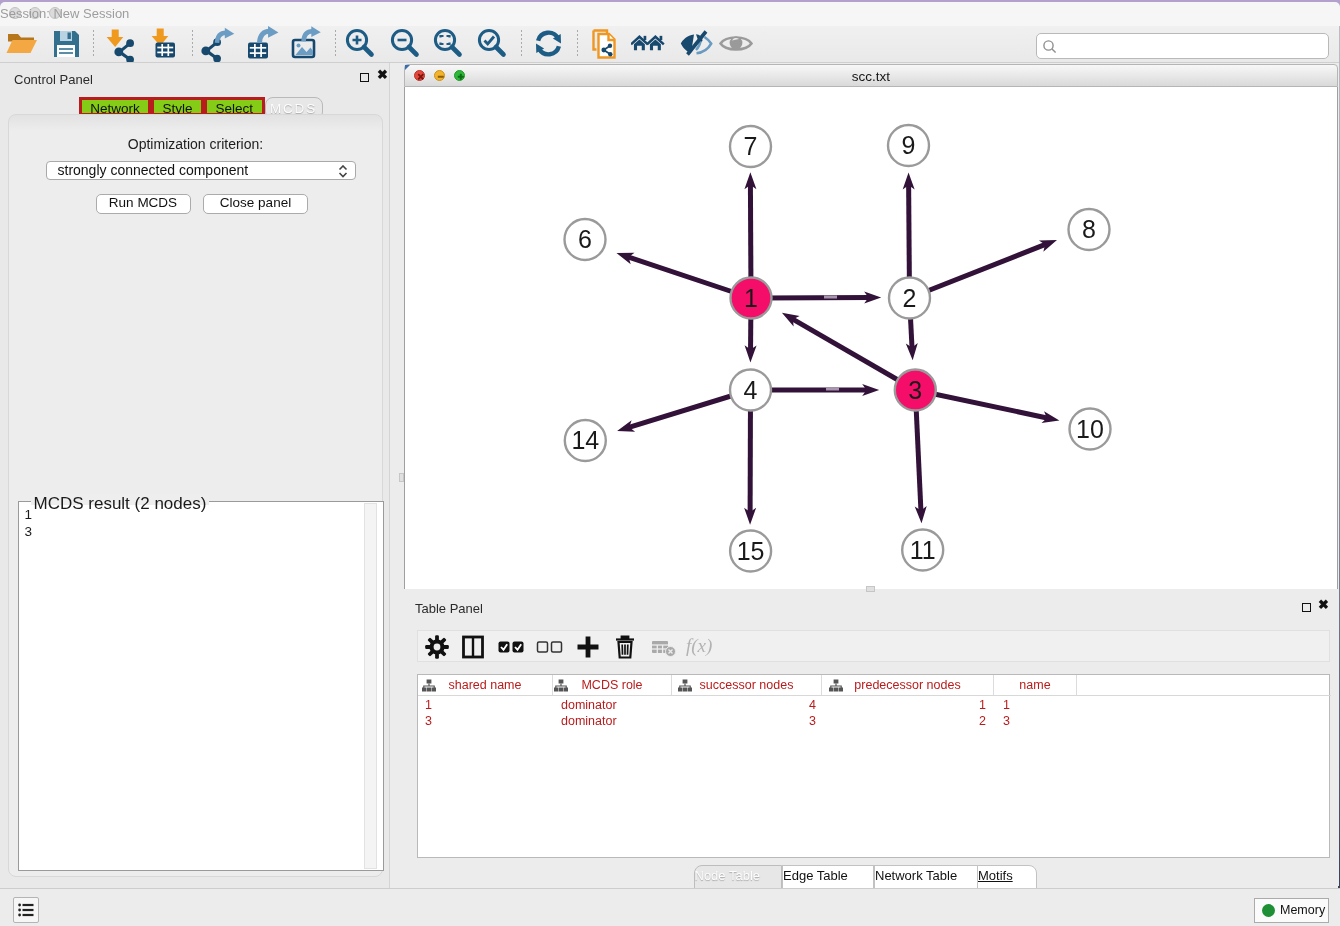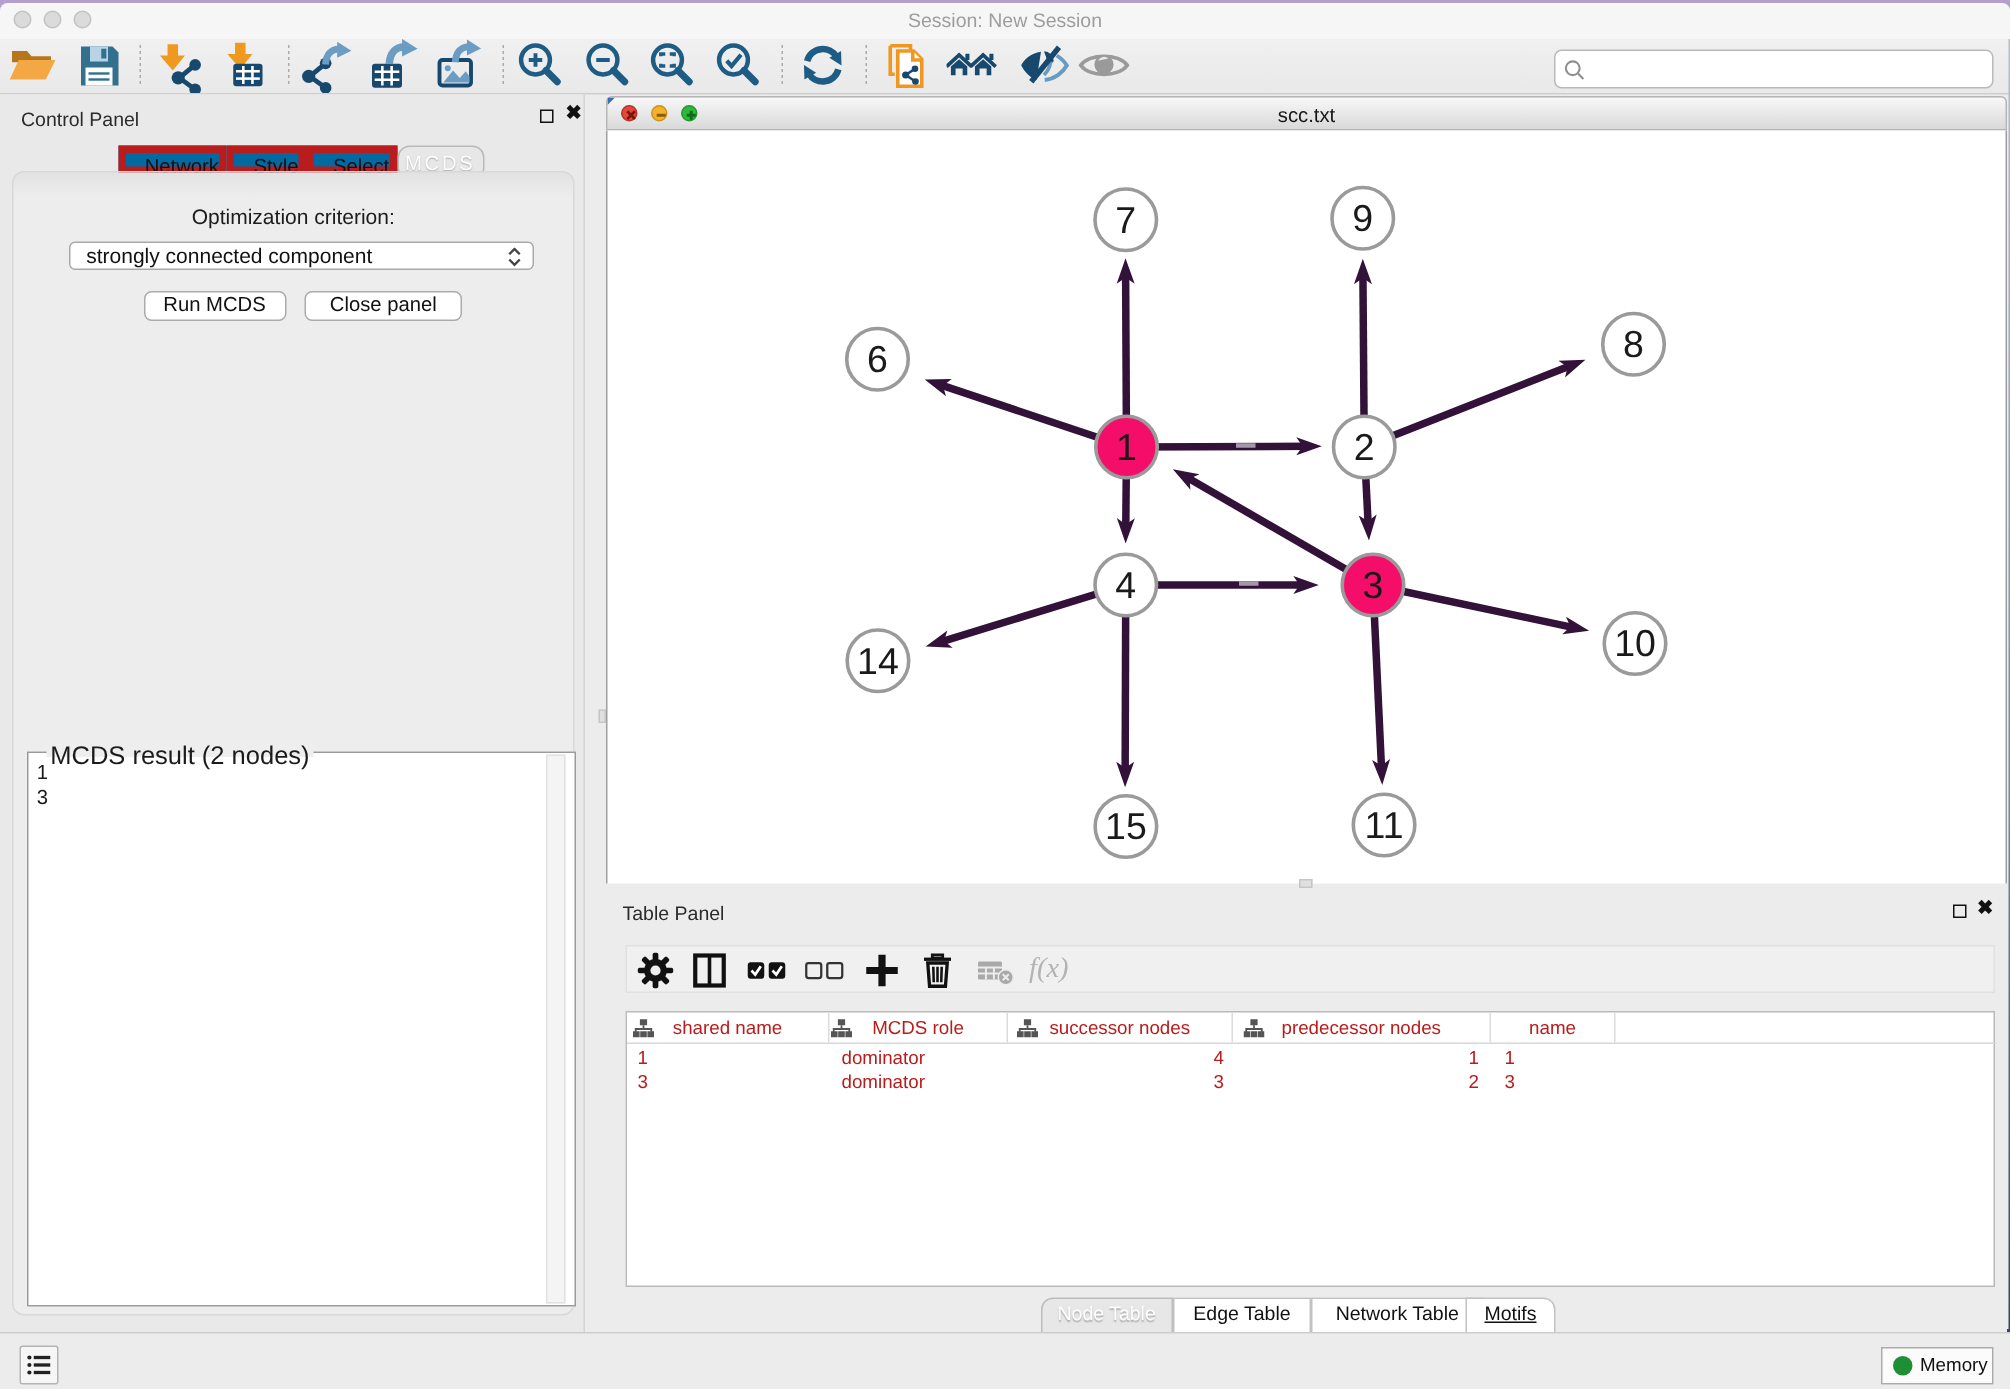--- a/index.html
+++ b/index.html
@@ -3,50 +3,50 @@
 <meta charset="utf-8">
 <style>
   * { margin:0; padding:0; box-sizing:border-box; }
   html,body { width:1340px; height:926px; overflow:hidden; }
   body { font-family:"Liberation Sans", sans-serif; background:#ececec; position:relative; }
   .abs { position:absolute; }
   
   #purple { left:0; top:0; width:1340px; height:26px; background:#b4a0cc; }
   #titlebar { left:0; top:2px; width:1340px; height:24px; background:#f6f6f6; border-radius:5px 5px 0 0; }
   .tl { width:12px; height:12px; border-radius:50%; background:#dbdbdb; border:1px solid #c2c2c2; top:7px; }
-  #wtitle { top:6px; left:0; width:1340px; text-align:center; font-size:13px; color:#9d9d9d; }
+  #wtitle { top:6px; left:0; width:1340px; text-align:left; font-size:13px; color:#9d9d9d; }
   
   #toolbar { left:0; top:26px; width:1340px; height:37px; background:linear-gradient(#f0f0f0,#e9e9e9); border-bottom:1px solid #cfcfcf; }
   .sep { top:30px; width:1px; height:28px; background:repeating-linear-gradient(#aaa 0 2px, transparent 2px 4px); }
   #search { left:1036px; top:33px; width:293px; height:26px; background:#fff; border:1px solid #b9b9b9; border-radius:5px; }
   
   #cpanel { left:0; top:63px; width:390px; height:825px; background:#e9e9e9; border-right:1px solid #d4d4d4; }
   .ptitle { font-size:13px; color:#2b2b2b; }
   .floatbtn { width:9px; height:9px; border:1.6px solid #111; background:transparent; }
   .closex { font-size:13px; font-weight:bold; color:#111; }
-  .tabw { position:absolute; top:33.5px; height:19px; background:#0369a1; border:5px solid #b91c1c; font-size:13.5px; color:#111; text-align:right; line-height:18px; }
+  .tabw { position:absolute; top:33.5px; height:19px; background:#84cc16; border:3px solid #b91c1c; font-size:13.5px; color:#111; text-align:center; line-height:18px; }
   #tabmcds { position:absolute; left:264.5px; top:34px; width:58px; height:23px; background:#e7e7e7; border:1px solid #b9b9b9; border-radius:8px; font-size:13.5px; color:#fdfdfd; text-shadow:0 1px 1px #aaa; text-align:center; line-height:21px; letter-spacing:1.8px; }
   #cppane { left:8px; top:51px; width:375px; height:763px; background:linear-gradient(#e2e2e2, #ededed 16px); border:1px solid #d8d8d8; border-radius:8px; }
   #optlabel { top:21px; left:0; width:100%; text-align:center; font-size:14px; color:#1c1c1c; }
   #selectbox { left:36.5px; top:46px; width:310px; height:19px; background:#fff; border:1px solid #a9a9a9; border-radius:4px; font-size:14px; color:#111; line-height:16px; padding-left:11px; }
   .cbtn { position:absolute; top:79px; height:20px; background:#fff; border:1px solid #ababab; border-radius:5px; font-size:13.5px; color:#111; text-align:center; line-height:16.5px; }
   #fieldset { left:8.5px; top:386px; width:366.5px; height:369.5px; border:1px solid #9a9a9a; background:#fff; }
   #fslabel { left:12px; top:-8px; background:linear-gradient(#eeeeee 54%, #ffffff 54%); padding:0 3px; font-size:17px; color:#1b1b1b; }
   #fstext { left:6px; top:4px; font-size:13.5px; color:#1b1b1b; line-height:17px; }
   #fsscroll { right:6px; top:1px; width:13px; height:366px; background:#f4f4f4; border:1px solid #e2e2e2; }
   
   #netwin { left:404px; top:63px; width:934px; height:526px; }
   #nettitle { left:0; top:1px; width:934px; height:22.5px; background:linear-gradient(#f8f8f8,#d9d9d9); border:1px solid #b5b5b5; border-radius:4px 4px 0 0; }
   .mbtn { width:11px; height:11px; border-radius:50%; top:5px; }
   #netcanvas { left:0; top:23.5px; width:934px; height:502.5px; background:#fff; border-left:1px solid #9f9f9f; border-right:1px solid #9f9f9f; }
   
   #tpanel { left:404px; top:597px; width:936px; height:291px; background:#ececec; }
   #ttable { left:13px; top:77px; width:913px; height:184px; background:#fff; border:1px solid #b9b9b9; font-size:12.5px; color:#b91c1c; }
   .th { position:absolute; top:0; height:20px; border-right:1px solid #dcdcdc; text-align:center; line-height:20px; }
-  .tabb { position:absolute; top:268px; height:36px; background:#fff; border:1px solid #c2c2c2; font-size:13px; color:#111; text-align:center; line-height:19px; }
+  .tabb { position:absolute; top:268px; height:36px; background:#fff; border:1px solid #c2c2c2; font-size:13px; color:#111; text-align:left; line-height:19px; }
   
   #statusbar { left:0; top:888px; width:1340px; height:38px; background:#ececec; border-top:1px solid #cdcdcd; }
   #memorybtn { left:1254px; top:9px; width:75px; height:25px; background:#fbfbfb; border:1px solid #ababab; font-size:12.5px; color:#111; }
   #listbtn { left:13px; top:8px; width:26px; height:26px; background:#f6f6f6; border:1px solid #b4b4b4; border-radius:2px; }
 </style>
 </head>
 <body>
 
 <div class="abs" id="purple"></div>
 <div class="abs" id="titlebar"></div>

